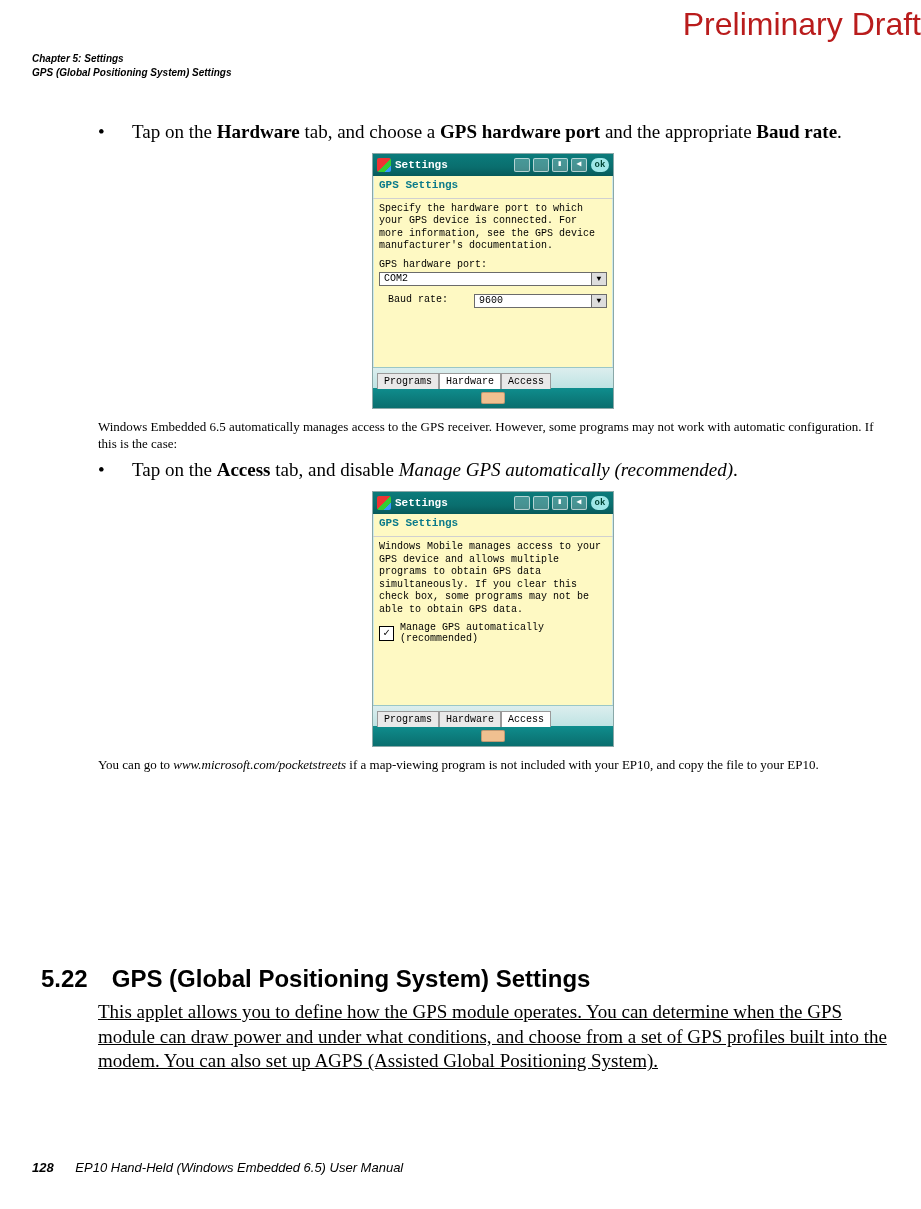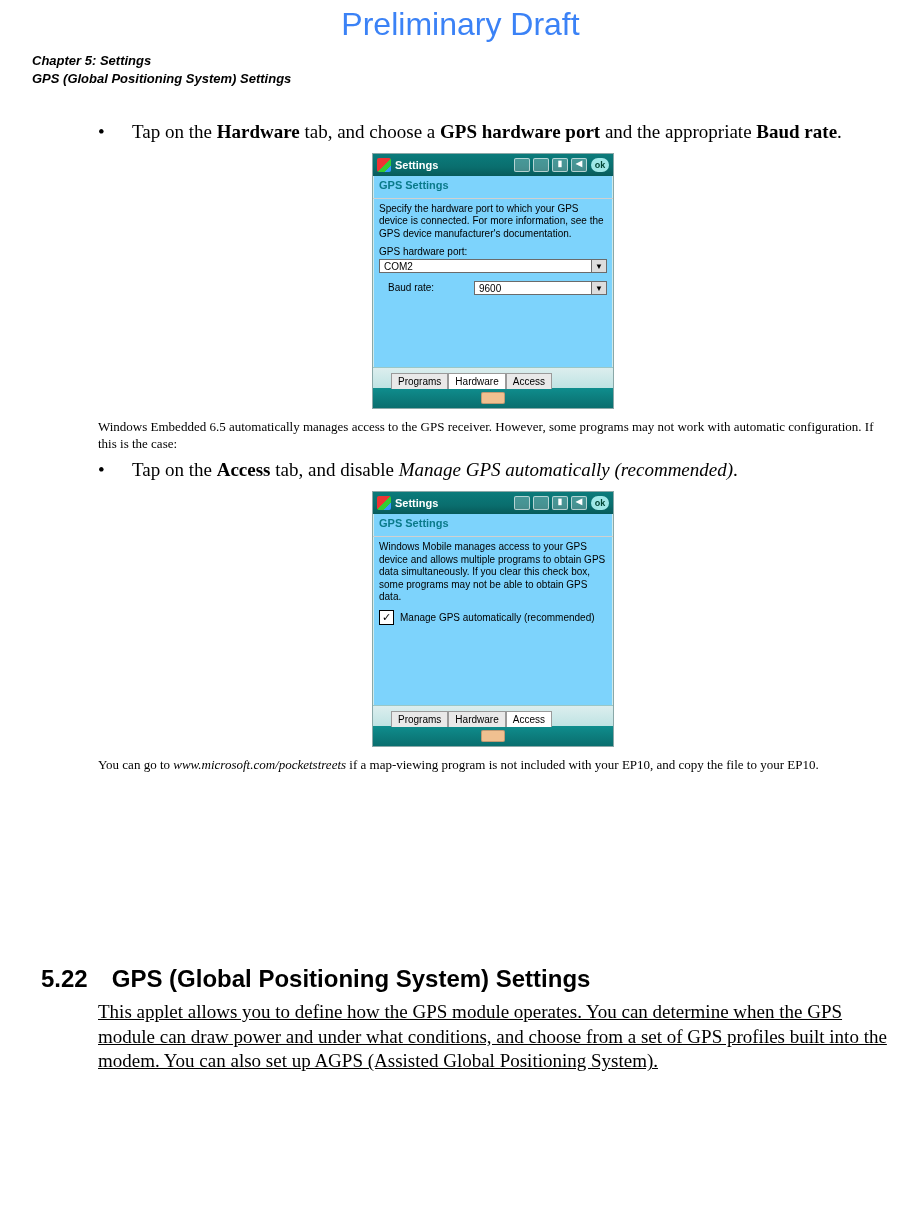--- a/index.html
+++ b/index.html
@@ -18,34 +18,34 @@
     width: 921px;
     height: 1209px;
     box-sizing: border-box;
     padding: 0 32px 0 32px;
   }
   .watermark {
     position: absolute;
     top: 6px;
     left: 0;
     width: 921px;
-    text-align: center;
+    text-align: right;
     font-family: Arial, Helvetica, sans-serif;
     font-size: 32px;
-    color: #3b82f6;
+    color: #b91c1c;
     font-weight: 400;
   }
   .running-head {
     position: absolute;
     top: 52px;
     left: 32px;
     font-family: Verdana, Geneva, sans-serif;
     font-style: italic;
     font-weight: 700;
-    font-size: 13px;
+    font-size: 10px;
     line-height: 1.35;
     color: #000;
   }
   .body {
     position: absolute;
     top: 120px;
     left: 98px;
     width: 790px;
   }
   .bullet-row {
@@ -69,22 +69,22 @@
   .screenshot-wrap {
     display: flex;
     justify-content: center;
     margin: 8px 0 10px 0;
   }
 
   
   .device {
     width: 240px;
     border: 1px solid #8aa8a8;
-    background: #7dd3fc;
-    font-family: Liberation Sans, sans-serif;
+    background: #fef9c3;
+    font-family: Liberation Mono, monospace;
     font-size: 10px;
     color: #000;
     box-shadow: 0 0 0 1px #cfeaea inset;
   }
   .titlebar {
     height: 22px;
     background: linear-gradient(#0b7b7b, #0a6e6e 60%, #075a5a);
     display: flex;
     align-items: center;
     padding: 0 4px;
@@ -155,21 +155,21 @@
     width:13px;height:13px;border:1px solid #000;background:#fff;
     display:flex;align-items:center;justify-content:center;font-size:11px;line-height:1;
     flex:0 0 auto;
   }
   .tabs-row {
     display:flex;
     background: linear-gradient(#dceeee,#bfe3e3);
     border-top:1px solid #9ac7c7;
     height: 20px;
     align-items:flex-end;
-    padding-left:18px;
+    padding-left:4px;
   }
   .tab {
     padding: 2px 6px 2px 6px;
     font-size:10px;
     border:1px solid #9a9a9a;
     border-bottom:none;
     background:#e9e9e9;
     margin-right:0;
     position:relative;
     top:1px;
@@ -332,14 +332,18 @@
     </div>
 
   </div>
 
   <div class="section-row" style="top: 965px;">
     <div class="sec-num">5.22</div>
     <div class="sec-title">GPS (Global Positioning System) Settings</div>
   </div>
   <div class="sec-para" style="top: 1000px; text-decoration: underline;">This applet allows you to define how the GPS module operates. You can determine when the GPS module can draw power and under what conditions, and choose from a set of GPS pro­files built into the modem. You can also set up AGPS (Assisted Global Positioning System).</div>
 
+  <div class="footer">
+    <span class="pnum">128</span>
+    <span>EP10 Hand-Held (Windows Embedded 6.5) User Manual</span>
+  </div>
 
 </div>
 
 </body></html>

